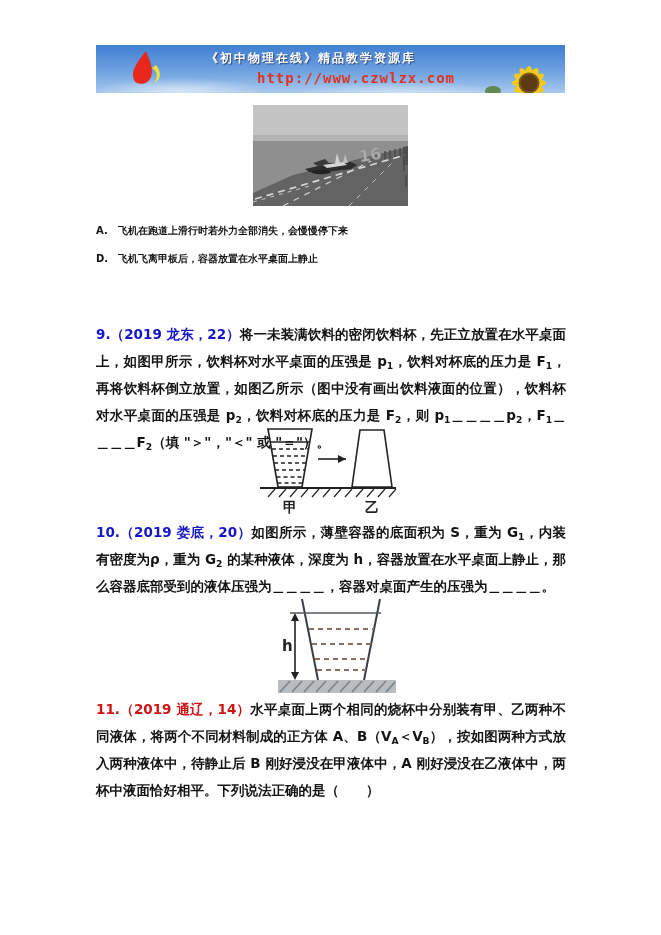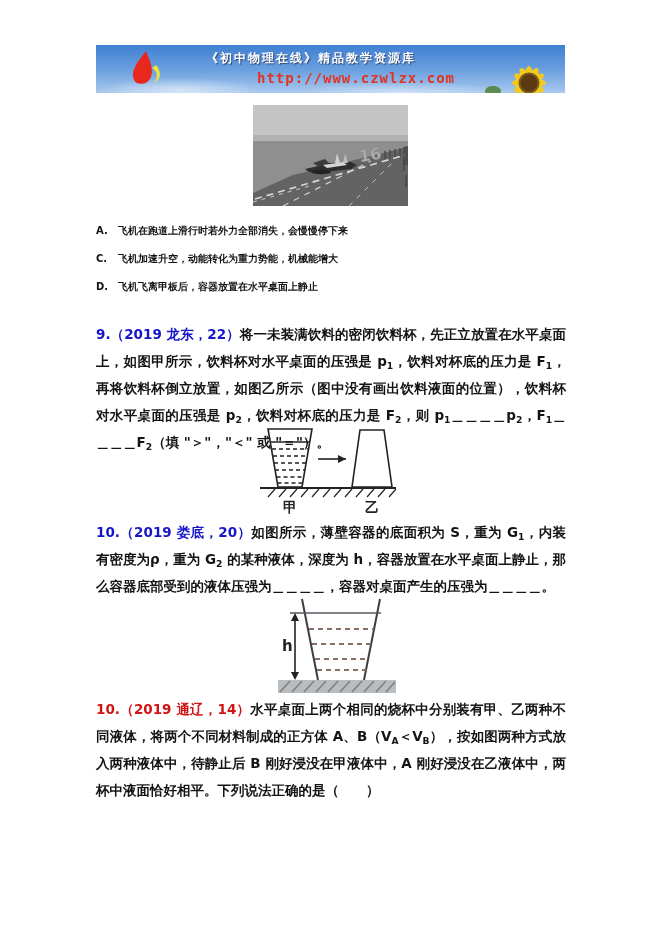--- a/index.html
+++ b/index.html
@@ -106,21 +106,20 @@
     <polygon points="60,58 72,54 76,58 66,62" fill="#3a3a3a"></polygon>
     <polygon points="84,48 87,58 82,58" fill="#cfcfcf"></polygon>
     <polygon points="92,49 95,58 90,58" fill="#bdbdbd"></polygon>
     <polygon points="70,60 90,57 94,60 74,63" fill="#d6d6d6"></polygon>
     <ellipse cx="68" cy="67" rx="10" ry="2.2" fill="#222"></ellipse>
   </g>
 </svg>
 
 <div class="abs options">
   <div class="option-row"><span class="option-label">A.</span><span>飞机在跑道上滑行时若外力全部消失，会慢慢停下来</span></div>
-  <div class="option-row"><span class="option-label">C.</span><span>飞机加速升空，动能转化为重力势能，机械能增大</span></div>
   <div class="option-row"><span class="option-label">D.</span><span>飞机飞离甲板后，容器放置在水平桌面上静止</span></div>
 </div>
 
 <div class="abs para" style="top:321px;">
   <span class="q-prefix-blue">9.（2019 龙东，22）</span><span>将一未装满饮料的密闭饮料杯，先正立放置在水平桌面上，如图甲所示，饮料杯对水平桌面的压强是 p<sub>1</sub>，饮料对杯底的压力是 F<sub>1</sub>，再将饮料杯倒立放置，如图乙所示（图中没有画出饮料液面的位置），饮料杯对水平桌面的压强是 p<sub>2</sub>，饮料对杯底的压力是 F<sub>2</sub>，则 p<sub>1</sub>＿＿＿＿p<sub>2</sub>，F<sub>1</sub>＿＿＿＿F<sub>2</sub>（填 "＞"，"＜" 或 "＝"）。</span>
 </div>
 
 <svg class="abs fig" style="left:260px;top:427px;" width="136" height="88" viewBox="0 0 136 88">
   <g stroke="#222" fill="none" stroke-width="1.6">
 
@@ -198,14 +197,14 @@
 
   <g>
     <line x1="17" y1="22" x2="17" y2="80" stroke="#222" stroke-width="1.6"></line>
     <polygon points="17,17 13,25 21,25" fill="#222"></polygon>
     <polygon points="17,84 13,76 21,76" fill="#222"></polygon>
   </g>
   <text x="4" y="55" font-size="15" font-weight="bold" fill="#222">h</text>
 </svg>
 
 <div class="abs para" style="top:696px;">
-  <span class="q-prefix-red">10.（2019 通辽，14）</span><span>水平桌面上两个相同的烧杯中分别装有甲、乙两种不同液体，将两个不同材料制成的正方体 A、B（V<sub>A</sub>＜V<sub>B</sub>），按如图两种方式放入两种液体中，待静止后 B 刚好浸没在甲液体中，A 刚好浸没在乙液体中，两杯中液面恰好相平。下列说法正确的是（　　）</span>
+  <span class="q-prefix-red">11.（2019 通辽，14）</span><span>水平桌面上两个相同的烧杯中分别装有甲、乙两种不同液体，将两个不同材料制成的正方体 A、B（V<sub>A</sub>＜V<sub>B</sub>），按如图两种方式放入两种液体中，待静止后 B 刚好浸没在甲液体中，A 刚好浸没在乙液体中，两杯中液面恰好相平。下列说法正确的是（　　）</span>
 </div>
 
 </body></html>

